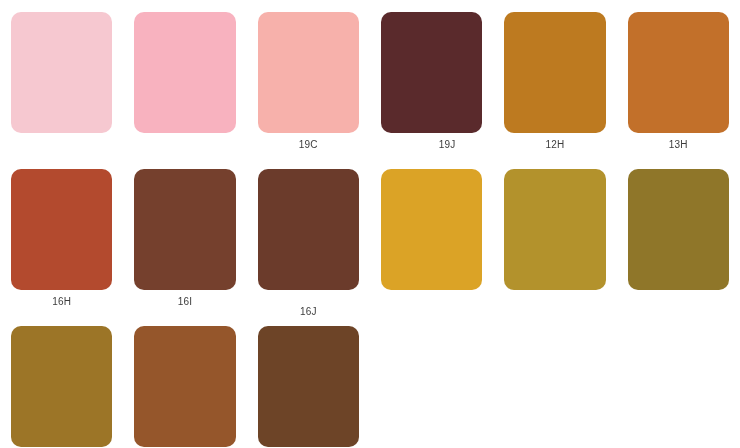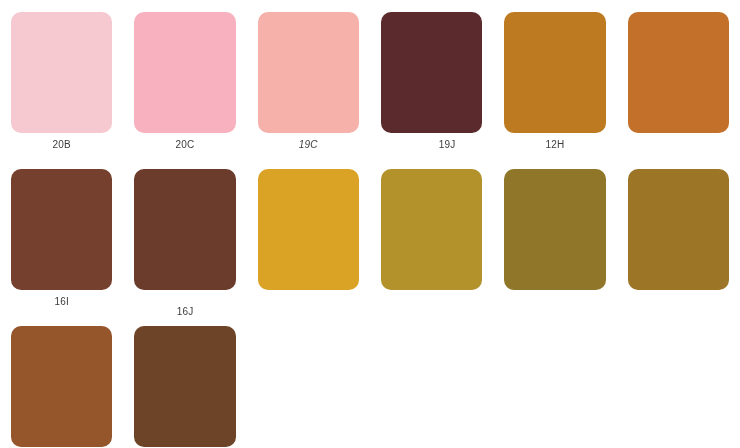--- a/index.html
+++ b/index.html
@@ -67,50 +67,53 @@
     height: 11px;
     display: block;
   }
 </style>
 </head>
 <body>
 
 <div id="palette-grid" style="background: rgb(255, 255, 255);">
     <div class="swatch-cell">
       <div class="swatch-chip" style="background: rgb(246, 200, 208);"></div>
-      <div class="swatch-caption">
-        <span class="swatch-label" style="color: rgb(60, 60, 60);">20B</span>
-      </div>
     </div>
     <div class="swatch-cell">
       <div class="swatch-chip" style="background: rgb(248, 178, 191);"></div>
-      <div class="swatch-caption">
-        <span class="swatch-label" style="color: rgb(60, 60, 60);">20C</span>
-      </div>
     </div>
     <div class="swatch-cell">
       <div class="swatch-chip" style="background: rgb(247, 177, 171);"></div>
       <div class="swatch-caption">
-        <span class="swatch-label" style="color: rgb(60, 60, 60); font-style: italic;">19C</span>
+        <span class="swatch-label" style="color: rgb(60, 60, 60);">19C</span>
       </div>
     </div>
     <div class="swatch-cell">
       <div class="swatch-chip" style="background: rgb(90, 42, 44);"></div>
       <div class="swatch-caption">
         <span class="swatch-label" style="color: rgb(60, 60, 60); margin-left: 31px;">19J</span>
       </div>
     </div>
     <div class="swatch-cell">
       <div class="swatch-chip" style="background: rgb(189, 122, 32);"></div>
       <div class="swatch-caption">
         <span class="swatch-label" style="color: rgb(60, 60, 60);">12H</span>
       </div>
     </div>
     <div class="swatch-cell">
       <div class="swatch-chip" style="background: rgb(194, 112, 42);"></div>
+      <div class="swatch-caption">
+        <span class="swatch-label" style="color: rgb(60, 60, 60);">13H</span>
+      </div>
+    </div>
+    <div class="swatch-cell">
+      <div class="swatch-chip" style="background: rgb(179, 74, 46);"></div>
+      <div class="swatch-caption">
+        <span class="swatch-label" style="color: rgb(60, 60, 60);">16H</span>
+      </div>
     </div>
     <div class="swatch-cell">
       <div class="swatch-chip" style="background: rgb(117, 64, 45);"></div>
       <div class="swatch-caption">
         <span class="swatch-label" style="color: rgb(60, 60, 60);">16I</span>
       </div>
     </div>
     <div class="swatch-cell">
       <div class="swatch-chip" style="background: rgb(107, 59, 43);"></div>
       <div class="swatch-caption">

